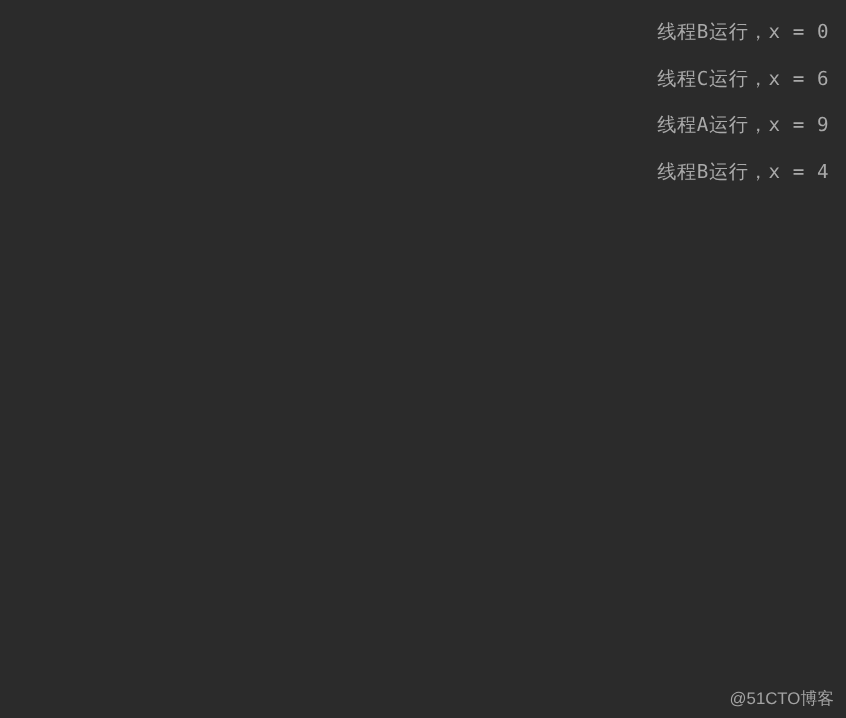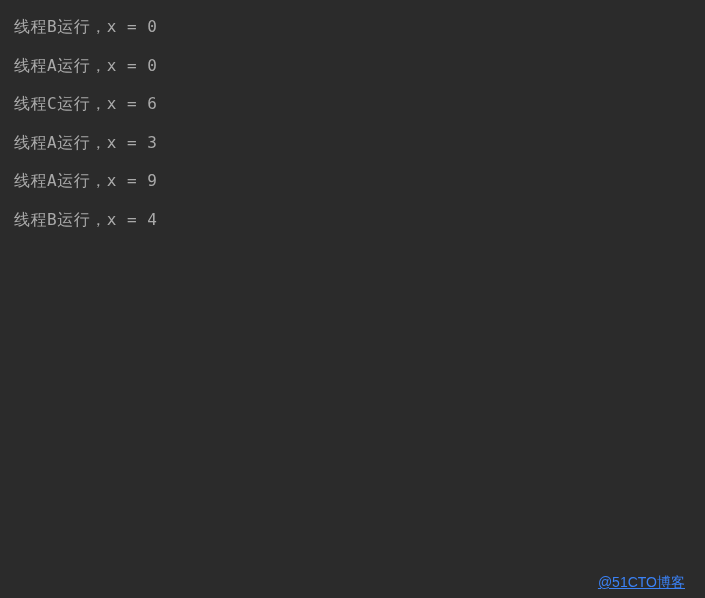--- a/index.html
+++ b/index.html
@@ -1,18 +1,19 @@
 <!DOCTYPE html>
 <html><head>
   <meta charset="utf-8">
   <style>
     * {
       margin: 0;
       padding: 0;
       box-sizing: border-box;
+      text-align: right;
     }
     body {
       width: 705px;
       height: 598px;
       background-color: #2b2b2b;
       font-family: "SimSun", "Microsoft YaHei", monospace;
       position: relative;
       overflow: hidden;
     }
     .console-output {
@@ -21,32 +22,29 @@
     .console-line {
       color: #a9a9a9;
       font-size: 16px;
       line-height: 38.5px;
       letter-spacing: 0.5px;
       white-space: pre;
     }
     .watermark {
       position: absolute;
       bottom: 6px;
-      right: 20px;
-      color: #3b82f6;
+      right: 10px;
+      color: #a3a3a3;
       font-size: 14px;
       font-family: Arial, "Microsoft YaHei", sans-serif;
-      text-decoration: underline;
     }
   </style>
 </head>
 <body>
 
 <div class="console-output">
   <div class="console-line">线程B运行，x = 0</div>
-  <div class="console-line">线程A运行，x = 0</div>
   <div class="console-line">线程C运行，x = 6</div>
-  <div class="console-line">线程A运行，x = 3</div>
   <div class="console-line">线程A运行，x = 9</div>
   <div class="console-line">线程B运行，x = 4</div>
 </div>
 
 <div class="watermark">@51CTO博客</div>
 
 </body></html>

